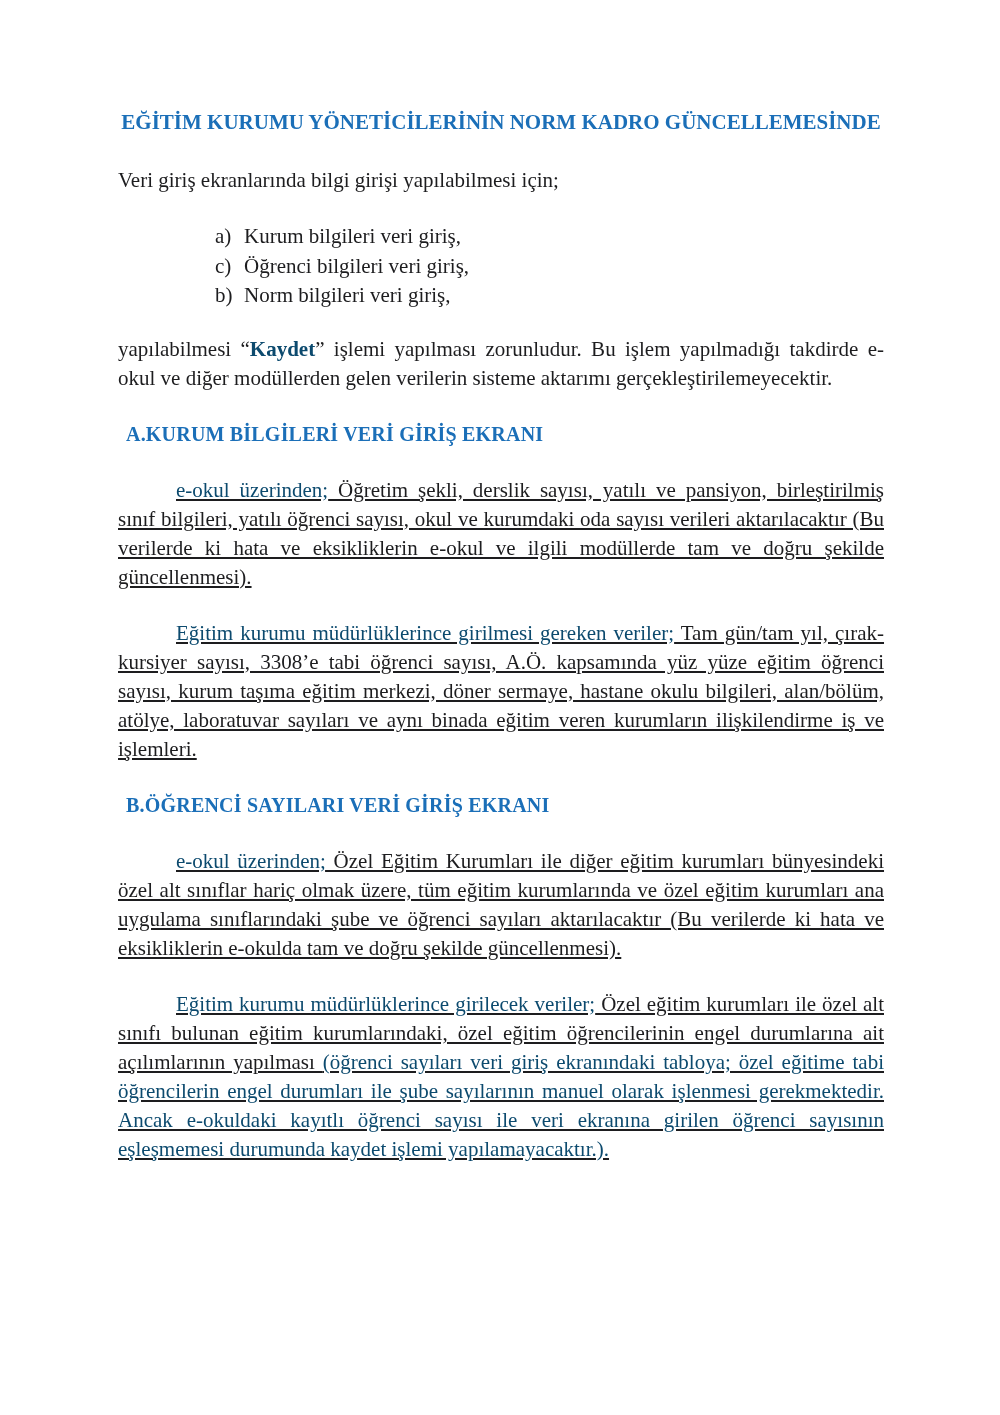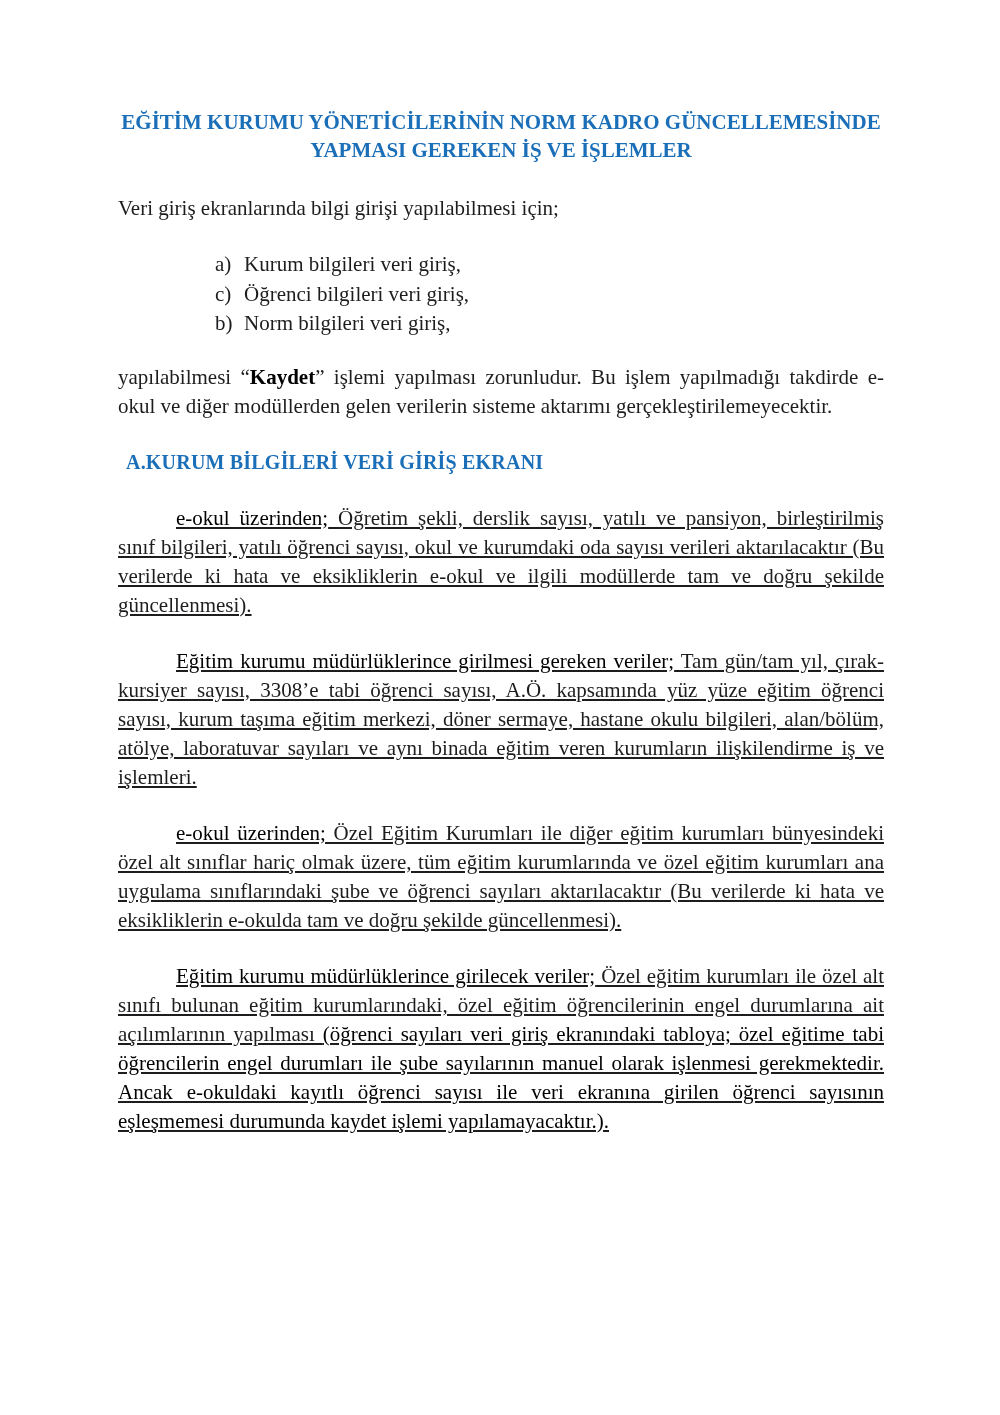--- a/index.html
+++ b/index.html
@@ -49,31 +49,30 @@
     width: 29px;
   }
   .section-heading {
     margin: 0 0 27px 8px;
     color: #1b6fb8;
     font-size: 20px;
     font-weight: bold;
     line-height: 29px;
     letter-spacing: 0.2px;
   }
-  .red { color: #000000; }
+  .red { color: #0c4a6e; }
   .bold { font-weight: bold; }
 </style>
 </head>
 <body>
 
 <div class="page">
 
   <h1 class="doc-title">
     <span class="title-line">EĞİTİM KURUMU YÖNETİCİLERİNİN NORM KADRO GÜNCELLEMESİNDE</span>
-    <span class="title-line">YAPMASI GEREKEN İŞ VE İŞLEMLER</span>
   </h1>
 
   <p class="para">Veri giriş ekranlarında bilgi girişi yapılabilmesi için;</p>
 
   <ol class="abc-list">
     <li>
       <span class="marker">a)</span><span>Kurum bilgileri veri giriş,</span>
     </li>
     <li>
       <span class="marker">c)</span><span>Öğrenci bilgileri veri giriş,</span>
@@ -84,18 +83,19 @@
   </ol>
 
   <p class="para"><span>yapılabilmesi “</span><span class="red bold">Kaydet</span><span>” işlemi yapılması zorunludur. Bu işlem yapılmadığı takdirde e-okul ve diğer modüllerden gelen verilerin sisteme aktarımı gerçekleştirilemeyecektir.</span></p>
 
   <h2 class="section-heading">A.KURUM BİLGİLERİ VERİ GİRİŞ EKRANI</h2>
 
   <p class="para indent"><span class="red">e-okul üzerinden;</span><span> Öğretim şekli, derslik sayısı, yatılı ve pansiyon, birleştirilmiş sınıf bilgileri, yatılı öğrenci sayısı, okul ve kurumdaki oda sayısı verileri aktarılacaktır (Bu verilerde ki hata ve eksikliklerin e-okul ve ilgili modüllerde tam ve doğru şekilde güncellenmesi).</span></p>
 
   <p class="para indent"><span class="red">Eğitim kurumu müdürlüklerince girilmesi gereken veriler;</span><span> Tam gün/tam yıl, çırak-kursiyer sayısı, 3308’e tabi öğrenci sayısı, A.Ö. kapsamında yüz yüze eğitim öğrenci sayısı, kurum taşıma eğitim merkezi, döner sermaye, hastane okulu bilgileri, alan/bölüm, atölye, laboratuvar sayıları ve aynı binada eğitim veren kurumların ilişkilendirme iş ve işlemleri.</span></p>
 
+  <h2 class="section-heading">B.ÖĞRENCİ SAYILARI VERİ GİRİŞ EKRANI</h2>
 
   <p class="para indent"><span class="red">e-okul üzerinden;</span><span> Özel Eğitim Kurumları ile diğer eğitim kurumları bünyesindeki özel alt sınıflar hariç olmak üzere, tüm eğitim kurumlarında ve özel eğitim kurumları ana uygulama sınıflarındaki şube ve öğrenci sayıları aktarılacaktır (Bu verilerde ki hata ve eksikliklerin e-okulda tam ve doğru şekilde güncellenmesi).</span></p>
 
   <p class="para indent"><span class="red">Eğitim kurumu müdürlüklerince girilecek veriler;</span><span> Özel eğitim kurumları ile özel alt sınıfı bulunan eğitim kurumlarındaki, özel eğitim öğrencilerinin engel durumlarına ait açılımlarının yapılması </span><span class="red">(öğrenci sayıları veri giriş ekranındaki tabloya; özel eğitime tabi öğrencilerin engel durumları ile şube sayılarının manuel olarak işlenmesi gerekmektedir. Ancak e-okuldaki kayıtlı öğrenci sayısı ile veri ekranına girilen öğrenci sayısının eşleşmemesi durumunda kaydet işlemi yapılamayacaktır.).</span></p>
 
 </div>
 
 </body></html>

